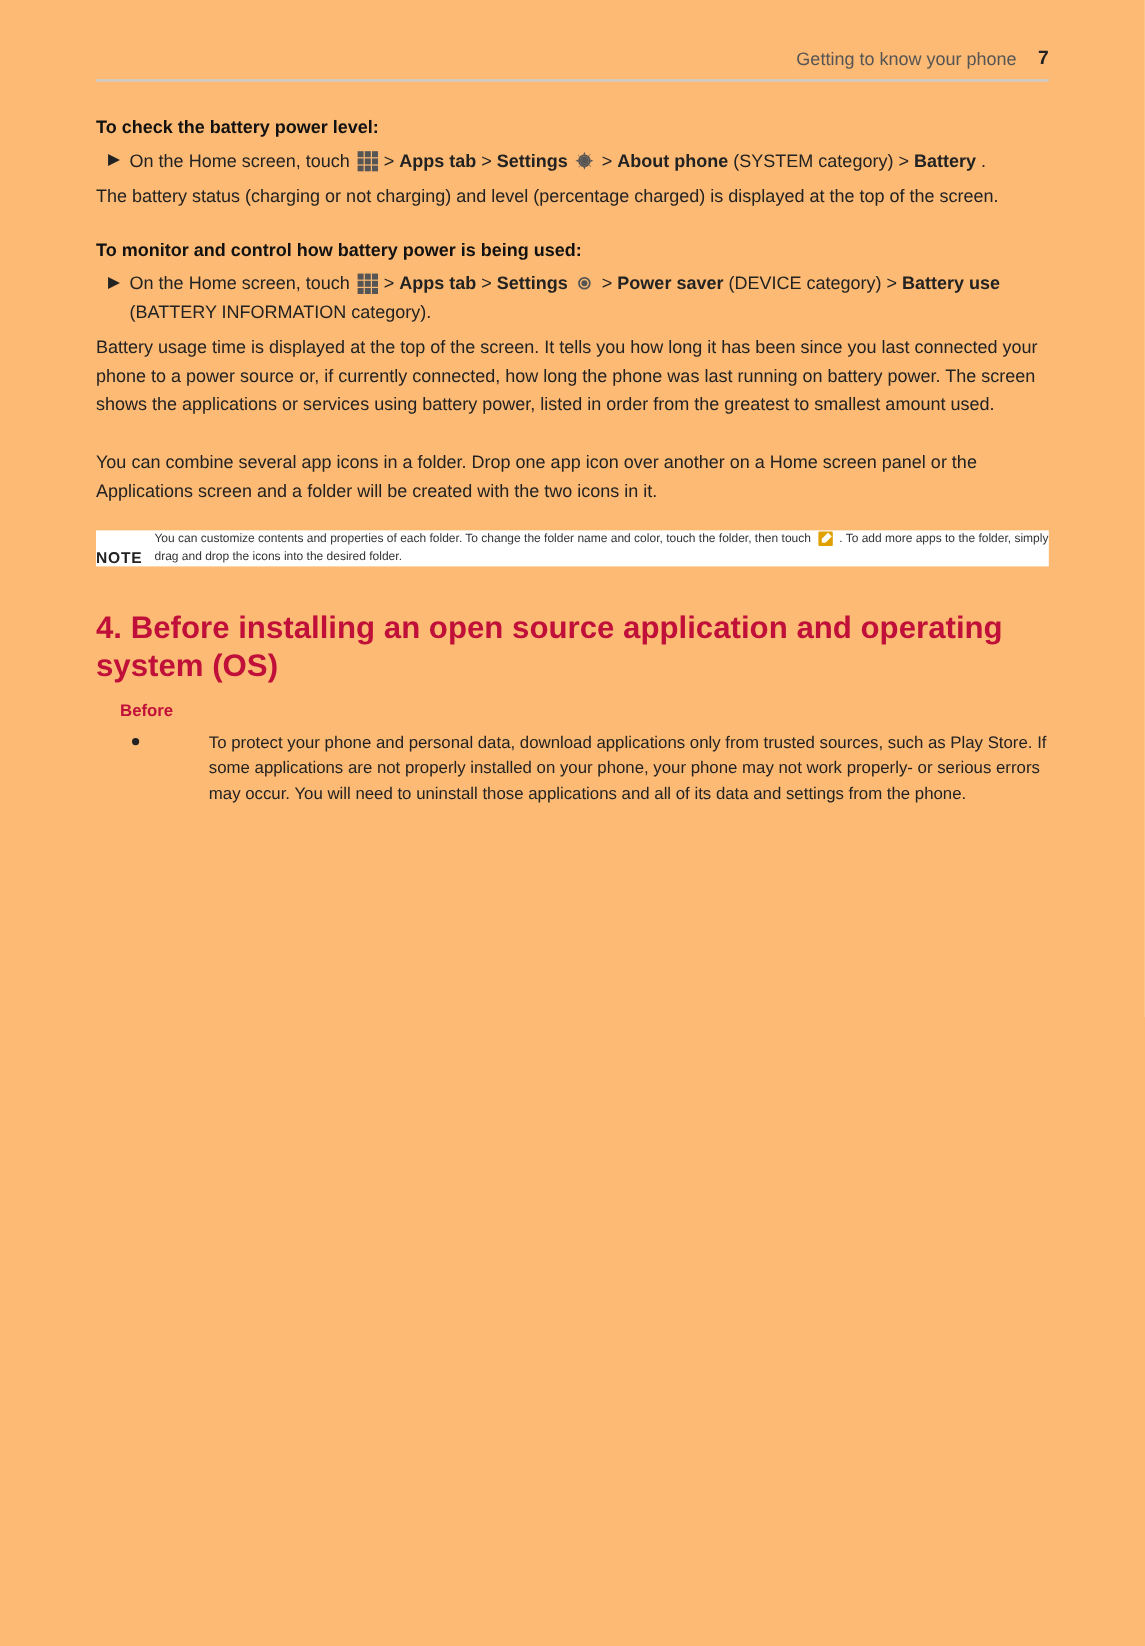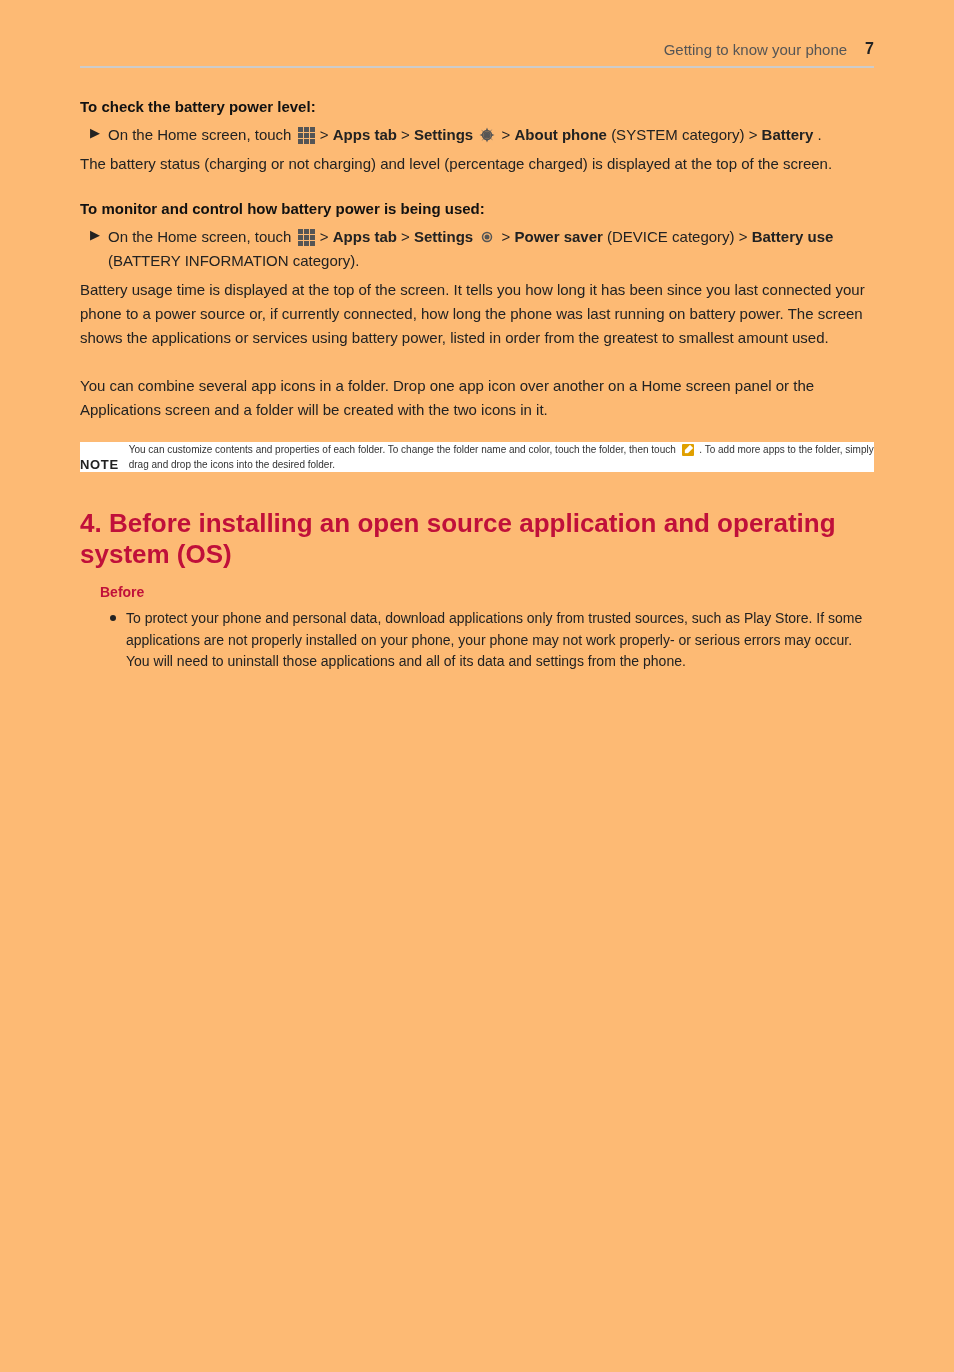--- a/index.html
+++ b/index.html
@@ -133,20 +133,21 @@
       color: #c0103a;
       margin-bottom: 8px;
       margin-left: 20px;
     }
 
     .warning-bullet {
       display: flex;
       align-items: flex-start;
       margin-left: 30px;
       margin-bottom: 20px;
+      gap: 48px;
     }
 
     .warning-dot {
       width: 6px;
       height: 6px;
       background: #222;
       border-radius: 50%;
       flex-shrink: 0;
       margin-right: 10px;
       margin-top: 7px;

